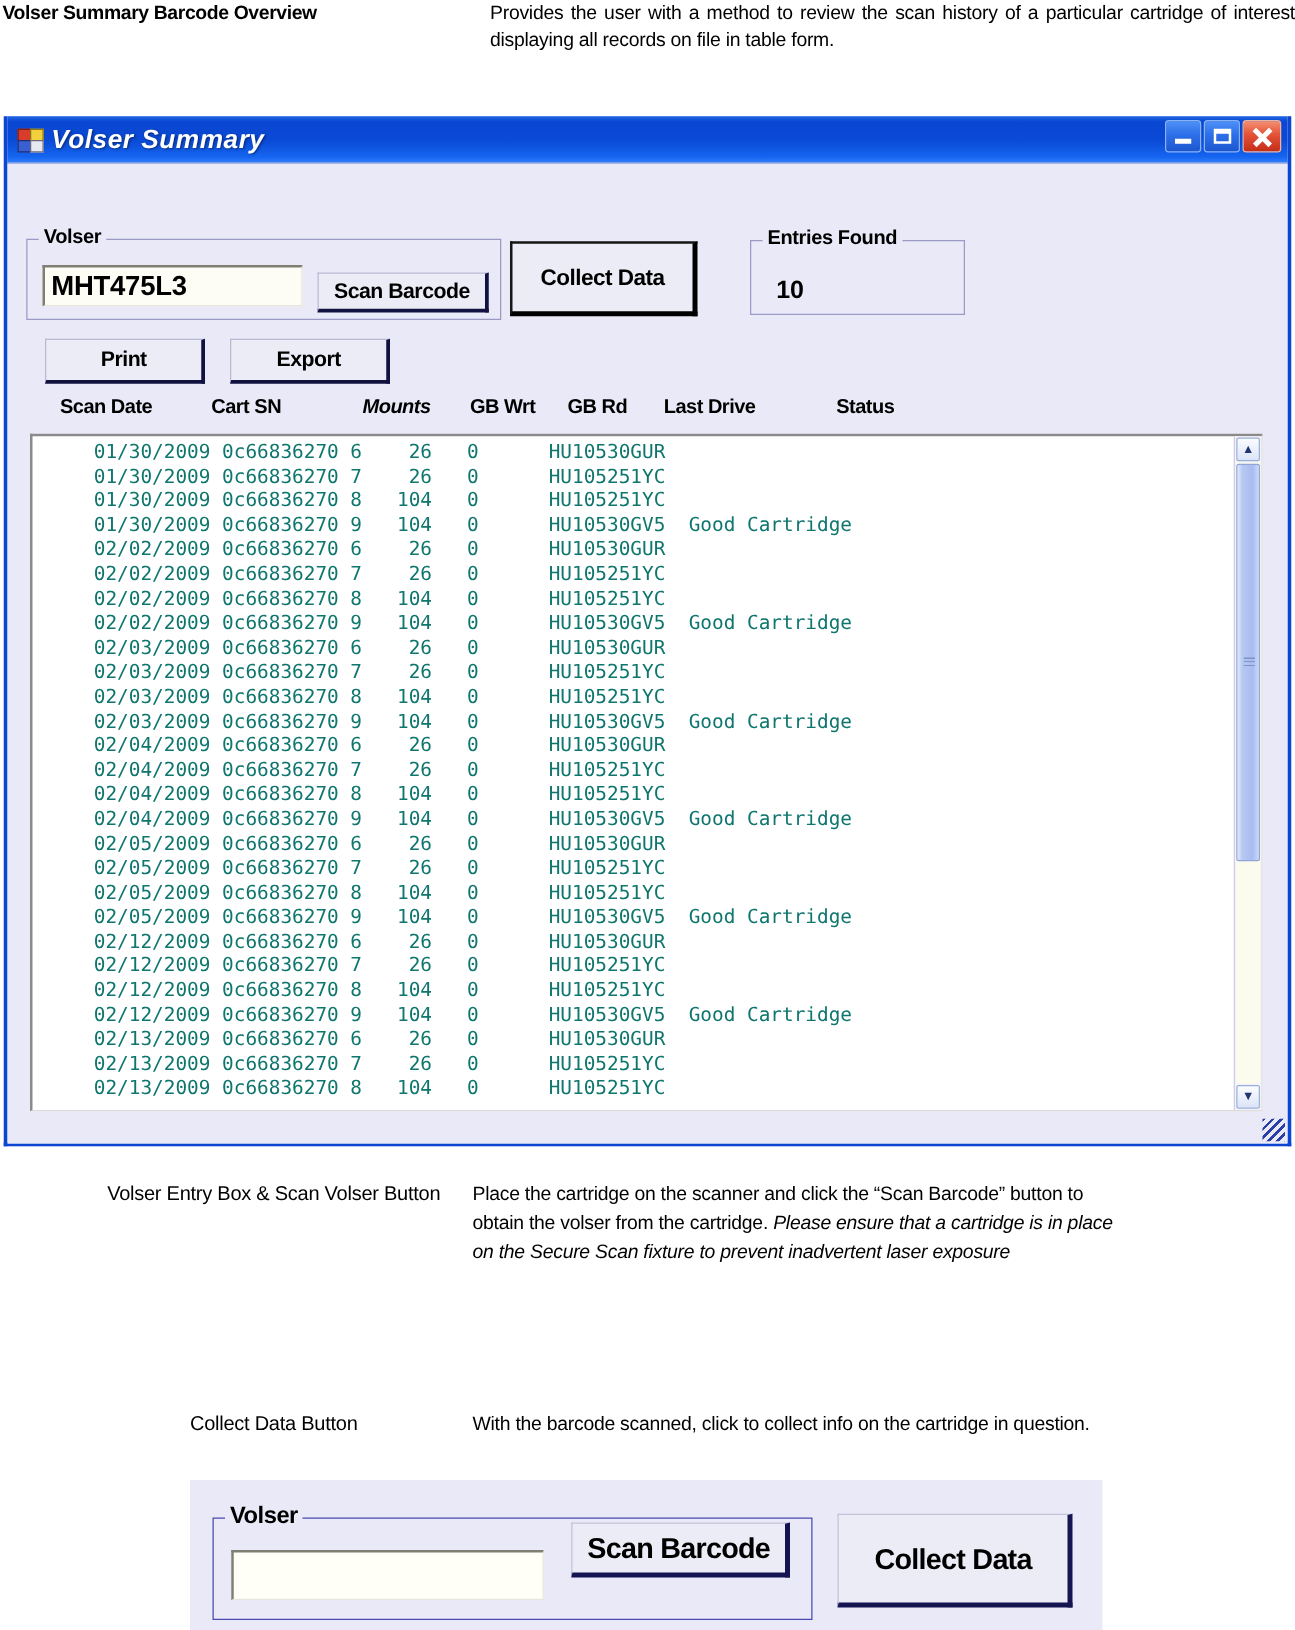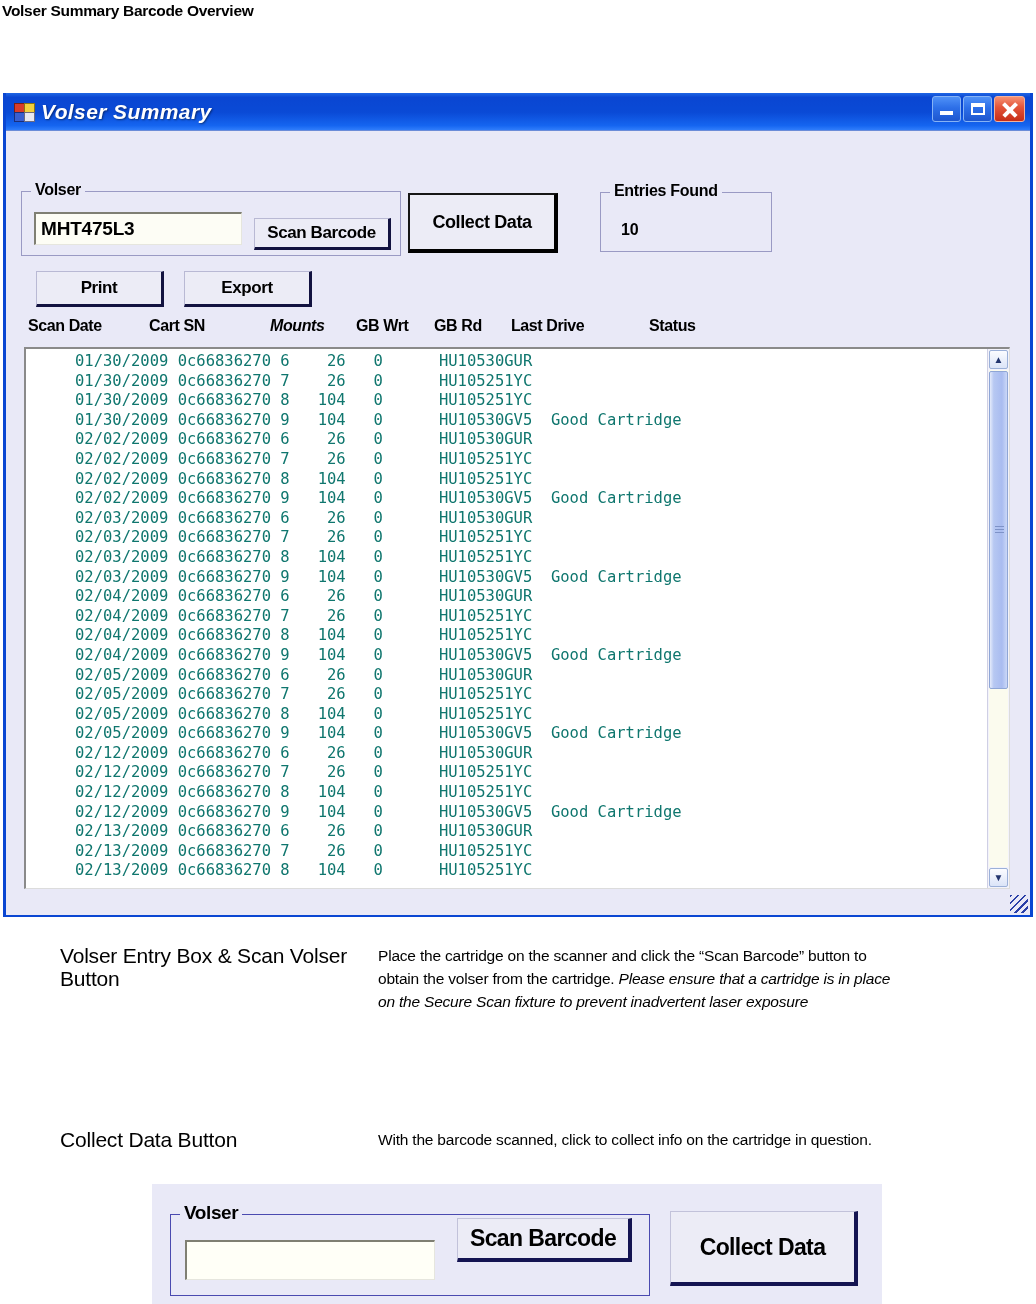--- a/index.html
+++ b/index.html
@@ -144,38 +144,38 @@
     font-size: 16px;
     font-weight: bold;
     letter-spacing: -0.3px;
     white-space: nowrap;
   }
   #volser-group { left: 15px; top: 60px; width: 380px; height: 65px; }
   #entries-group { left: 594px; top: 61px; width: 172px; height: 60px; }
   #entries-value {
     position: absolute;
     left: 20px; top: 28px;
-    font-size: 16px;
+    font-size: 20px;
     font-weight: bold;
     letter-spacing: -0.2px;
   }
 
   
   .xp-input {
     position: absolute;
     background: #fdfdf5;
     border-top: 2px solid #7f7f73;
     border-left: 2px solid #7f7f73;
     border-right: 1px solid #e6e6de;
     border-bottom: 1px solid #e6e6de;
     box-sizing: border-box;
     display: flex;
     align-items: center;
     padding-left: 5px;
-    font-size: 19px;
+    font-size: 22px;
     font-weight: bold;
     letter-spacing: -0.2px;
     color: #000;
   }
   #volser-input { left: 12px; top: 20px; width: 208px; height: 33px; }
 
   
   .xp-btn {
     position: absolute;
     background: #ececf6;
@@ -210,20 +210,21 @@
     width: 100%;
     height: 26px;
     font-size: 16px;
     font-weight: bold;
     letter-spacing: -0.4px;
   }
   #col-headers span {
     position: absolute;
     top: 0;
     white-space: nowrap;
+    margin-left: 20px;
   }
 
   
   #data-listbox {
     position: absolute;
     left: 18px; top: 216px;
     width: 986px; height: 542px;
     background: #ffffff;
     border-top: 2px solid #8a8a8a;
     border-left: 2px solid #8a8a8a;
@@ -292,27 +293,28 @@
     right: 2px; bottom: 2px;
     width: 18px; height: 18px;
     background: repeating-linear-gradient(135deg,
       #2a3fa8 0 2px, transparent 2px 5px);
   }
 
   
   #desc-row-1 { left: 0; top: 944px; width: 1036px; }
   #desc-row-2 { left: 0; top: 1128px; width: 920px; }
   .doc-term2 {
-    font-size: 21px;
+    font-size: 16px;
     line-height: 23px;
     letter-spacing: -0.2px;
     width: 378px;
     flex: 0 0 378px;
     padding-left: 60px;
     box-sizing: border-box;
+    text-align: center;
   }
   .doc-def2 {
     font-size: 15.5px;
     line-height: 23px;
     letter-spacing: -0.2px;
     width: 520px;
     flex: 0 0 520px;
   }
   .doc-def2 em { font-style: italic; }
 
@@ -374,20 +376,21 @@
     box-sizing: border-box;
     display: flex; align-items: center; justify-content: center;
     font-size: 23px; font-weight: bold; letter-spacing: -0.6px;
   }
 </style>
 </head>
 <body>
 
 <div class="doc-row" id="top-desc">
   <div class="doc-term">Volser Summary Barcode Overview</div>
+  <div class="doc-def">Provides the user with a method to review the scan history of a particular cartridge of interest displaying all records on file in table form.</div>
 </div>
 
 <div id="app-window">
 
   <div id="titlebar">
     <span class="tb-icon">
       <i class="ti-a"></i>
         <i class="ti-b"></i>
         <i class="ti-c"></i>
         <i class="ti-d"></i>

